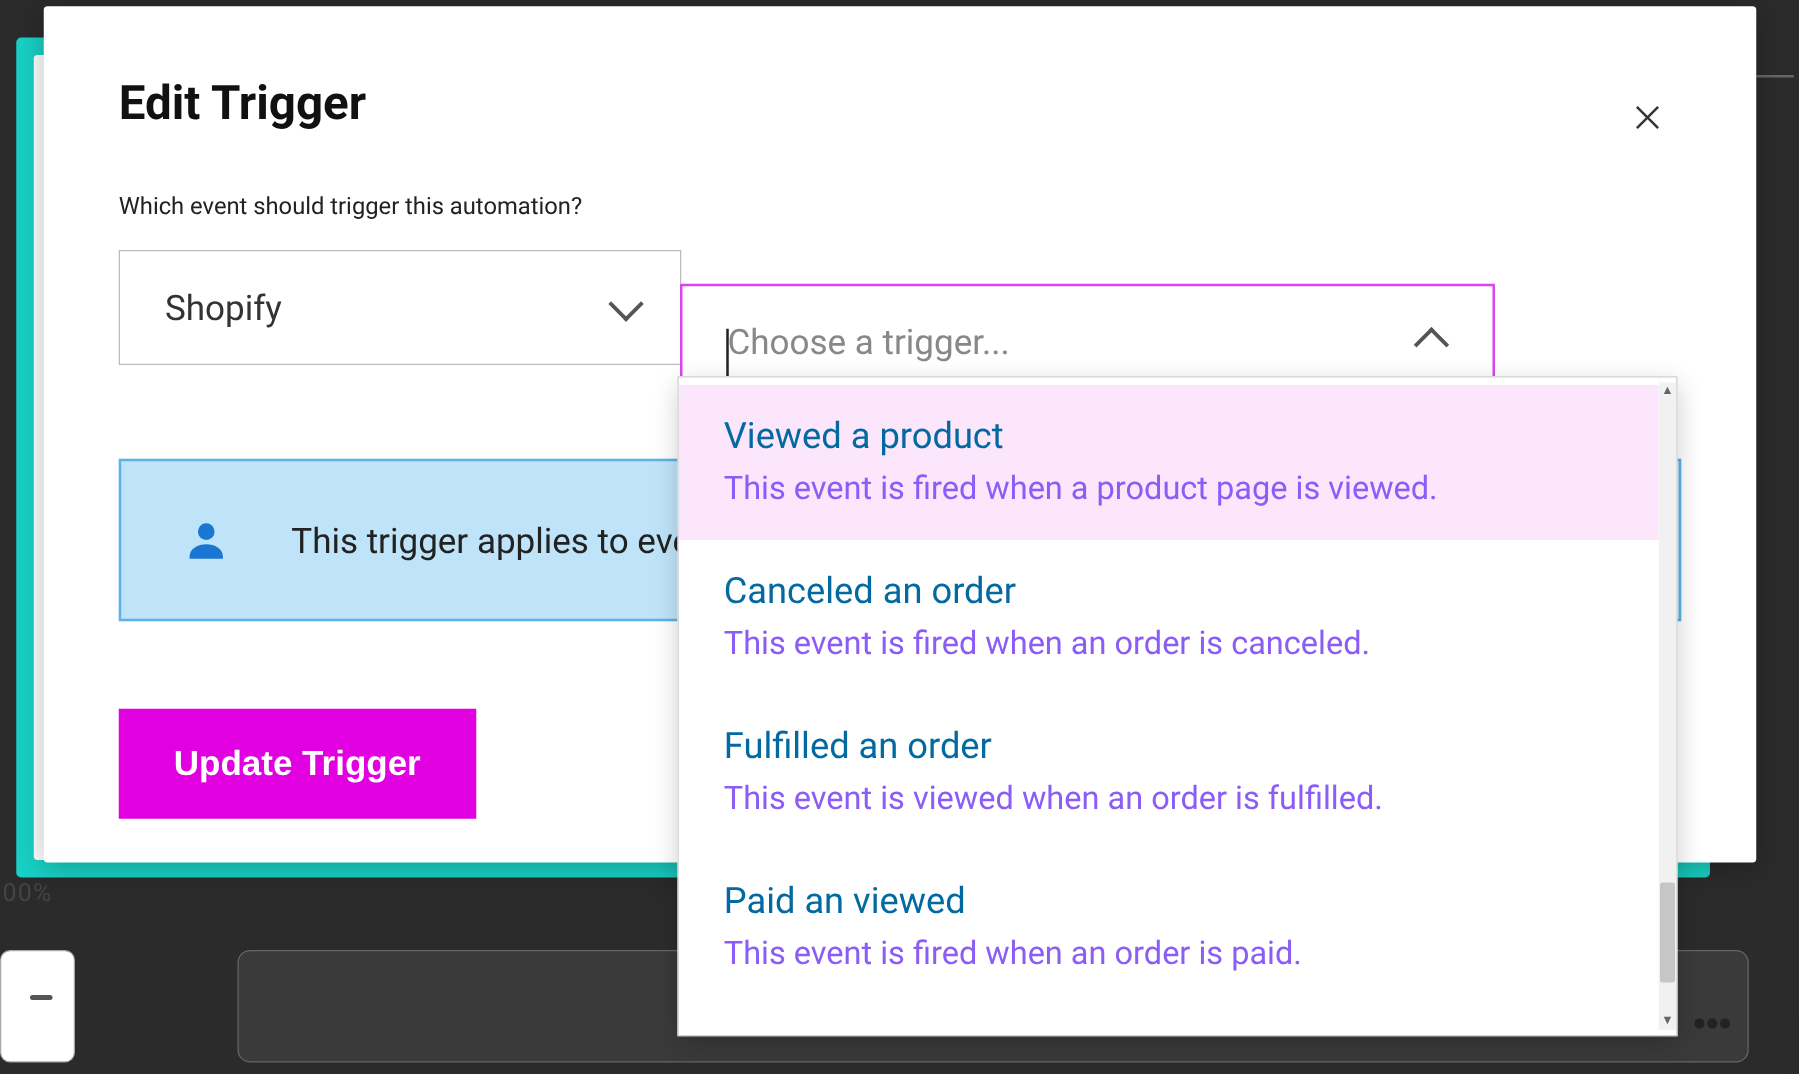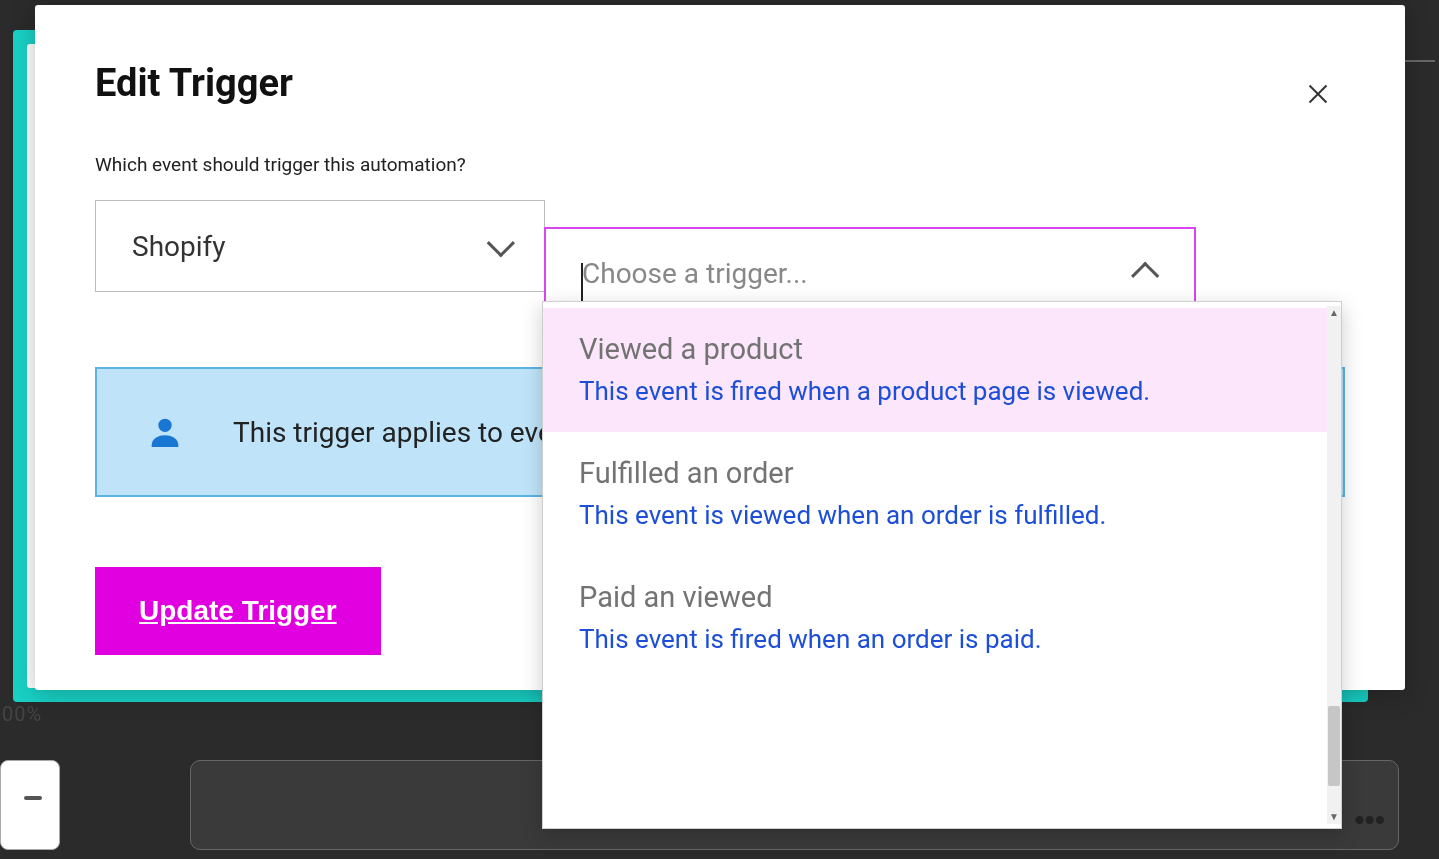--- a/index.html
+++ b/index.html
@@ -178,21 +178,20 @@
 
   .update-btn {
     margin-top: 70px;
     background: #e000e0;
     color: #fff;
     font-size: 28px;
     font-weight: 600;
     border: none;
     padding: 28px 44px;
     cursor: pointer;
-    text-decoration: underline;
   }
 
   
   .dropdown {
     position: absolute;
     left: 542px;
     top: 301px;
     width: 800px;
     height: 528px;
     background: #fff;
@@ -202,22 +201,22 @@
   }
   .dropdown-inner {
     position: absolute;
     top: 6px; bottom: 6px; left: 0; right: 14px;
     overflow: hidden;
   }
   .dd-option {
     padding: 24px 36px 26px 36px;
   }
   .dd-option.highlight { background: #fbe6fb; }
-  .dd-title { font-size: 29px; color: #737373; margin-bottom: 10px; }
-  .dd-sub { font-size: 26px; color: #1d4ed8; }
+  .dd-title { font-size: 29px; color: #0369a1; margin-bottom: 10px; }
+  .dd-sub { font-size: 26px; color: #8b5cf6; }
 
   .dd-scroll-track {
     position: absolute;
     right: 0; top: 4px; bottom: 4px;
     width: 14px;
     background: #f1f1f1;
   }
   .dd-scroll-arrow {
     position: absolute;
     left: 0; width: 14px; height: 14px;
@@ -279,20 +278,24 @@
   <button class="update-btn">Update Trigger</button>
 </div>
 
 <div class="dropdown">
   <div class="dropdown-inner">
     <div class="dd-option highlight">
       <div class="dd-title">Viewed a product</div>
       <div class="dd-sub">This event is fired when a product page is viewed.</div>
     </div>
     <div class="dd-option">
+      <div class="dd-title">Canceled an order</div>
+      <div class="dd-sub">This event is fired when an order is canceled.</div>
+    </div>
+    <div class="dd-option">
       <div class="dd-title">Fulfilled an order</div>
       <div class="dd-sub">This event is viewed when an order is fulfilled.</div>
     </div>
     <div class="dd-option">
       <div class="dd-title">Paid an viewed</div>
       <div class="dd-sub">This event is fired when an order is paid.</div>
     </div>
   </div>
   <div class="dd-scroll-track">
     <div class="dd-scroll-arrow" style="top:0">▲</div>

